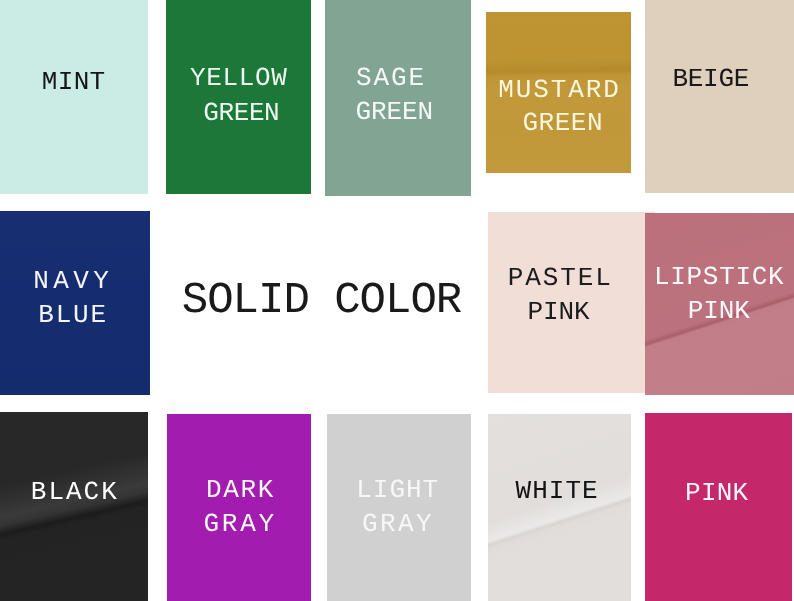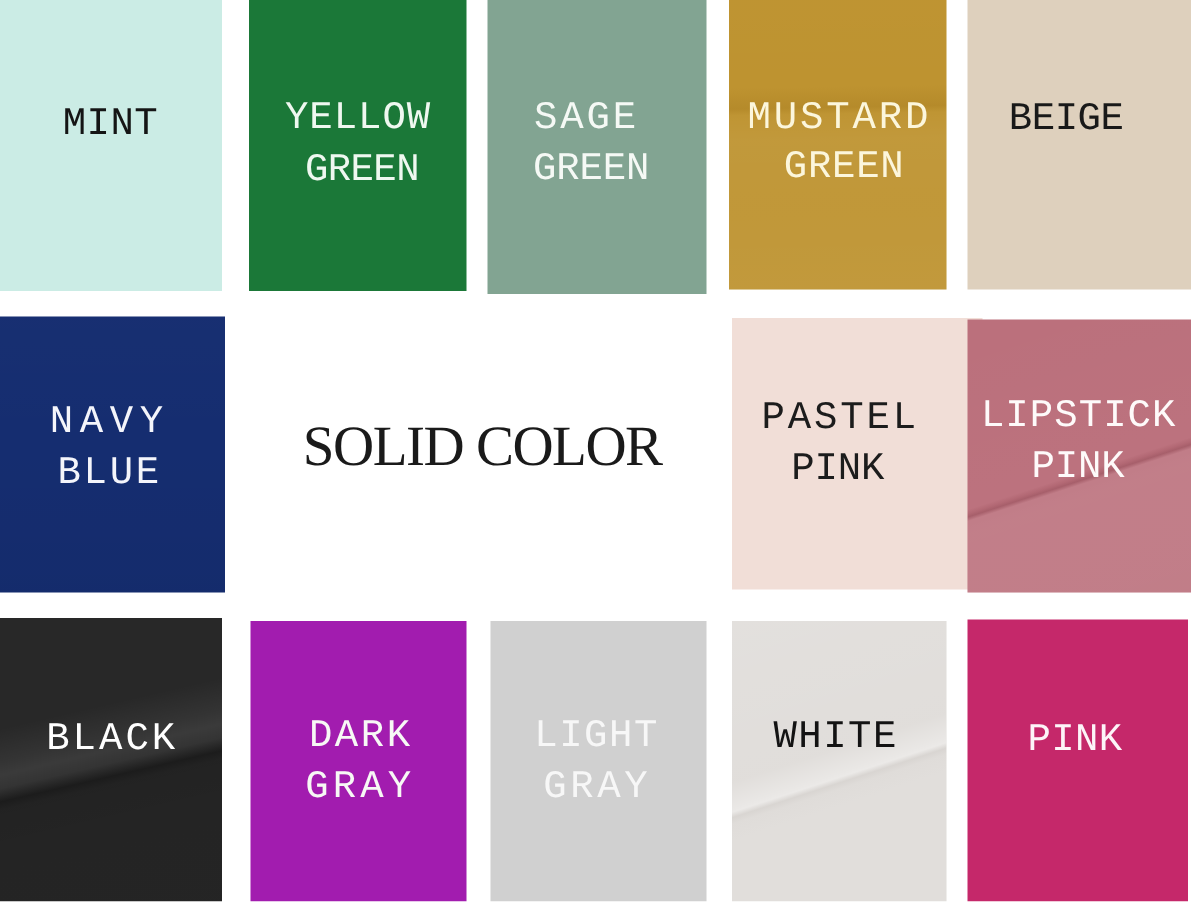--- a/index.html
+++ b/index.html
@@ -21,40 +21,40 @@
     font-family:Liberation Mono, monospace;
     font-stretch:condensed;
     font-weight:400;
     font-size:26px;
     line-height:1;
   }
   #center-heading{
     position:absolute;
     white-space:nowrap;
     transform:translateX(-50%);
-    font-family:Liberation Serif, serif;
+    font-family:Liberation Mono, monospace;
     font-weight:400;
     line-height:1;
-    font-size:38px;
+    font-size:44px;
     letter-spacing:-1.0px;
     color:#1a1a1a;
     left:321.5px;
     top:279.0px;
     text-align:center;
   }
 
   .sw-mint{left:0px;top:0px;width:148px;height:194px;background:#cbece5;}
   .lb-mint-0{color:#151515;letter-spacing:0.3px;left:73.65px;top:69.3px;}
   .sw-emerald-green{left:166px;top:0px;width:145px;height:194px;background:#1b7838;}
   .lb-emerald-green-0{color:#eff8f0;letter-spacing:0.65px;left:72.73px;top:65.2px;}
   .lb-emerald-green-1{color:#eff8f0;letter-spacing:-0.4px;left:75.3px;top:100.3px;}
   .sw-sage-green{left:325px;top:0px;width:146px;height:196px;background:#82a492;}
   .lb-sage-green-0{color:#f5f9f5;letter-spacing:1.9px;left:65.95px;top:65.3px;}
   .lb-sage-green-1{color:#f5f9f5;letter-spacing:-0.1px;left:69.15px;top:98.6px;}
-  .sw-mustard-yellow{left:486px;top:0px;width:145px;height:193px;background:#be9330;}
+  .sw-mustard-yellow{left:486px;top:12px;width:145px;height:161px;background:#be9330;}
   .sh-mustard-yellow{background:linear-gradient(179deg, rgba(255,255,255,0.012) 0%, rgba(255,255,255,0.00) 30%, rgba(120,80,5,0.13) 37.2%, rgba(255,255,255,0.02) 39.5%, rgba(255,255,255,0.055) 48%, rgba(255,255,255,0.045) 70%, rgba(255,255,255,0.06) 100%);}
   .lb-mustard-yellow-0{color:#fcf6dc;letter-spacing:1.9px;left:73.55px;top:65.3px;}
   .lb-mustard-yellow-1{color:#fcf6dc;letter-spacing:0.5px;left:76.75px;top:98.1px;}
   .sw-beige{left:645px;top:0px;width:149px;height:193px;background:#ded0bd;}
   .lb-beige-0{color:#191919;letter-spacing:-0.3px;left:65.75px;top:66.4px;}
   .sw-navy-blue{left:0px;top:211px;width:150px;height:184px;background:#152d70;}
   .sh-navy-blue{background:linear-gradient(180deg, rgba(255,255,255,0.012) 0%, rgba(255,255,255,0.00) 45%, rgba(0,0,0,0.035) 100%);}
   .lb-navy-blue-0{color:#f4f5fb;letter-spacing:4.4px;left:73.2px;top:57.1px;}
   .lb-navy-blue-1{color:#f4f5fb;letter-spacing:1.8px;left:73.1px;top:91.2px;}
   .sw-pastel-pink{left:488px;top:212px;width:143px;height:181px;background:#f1ded7;padding-left:24px;}

